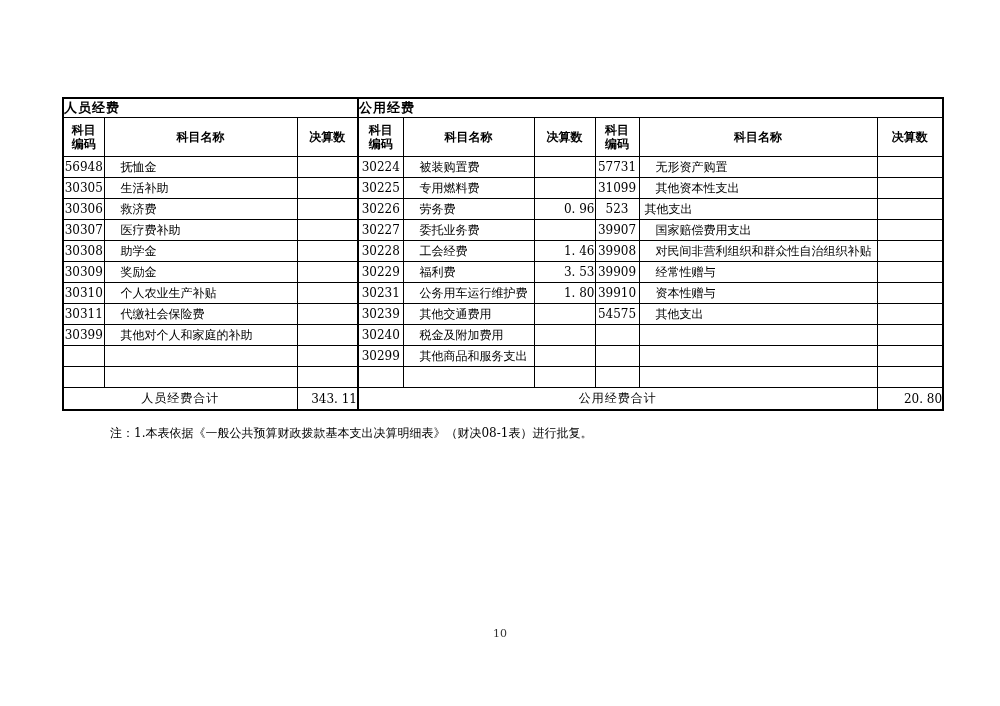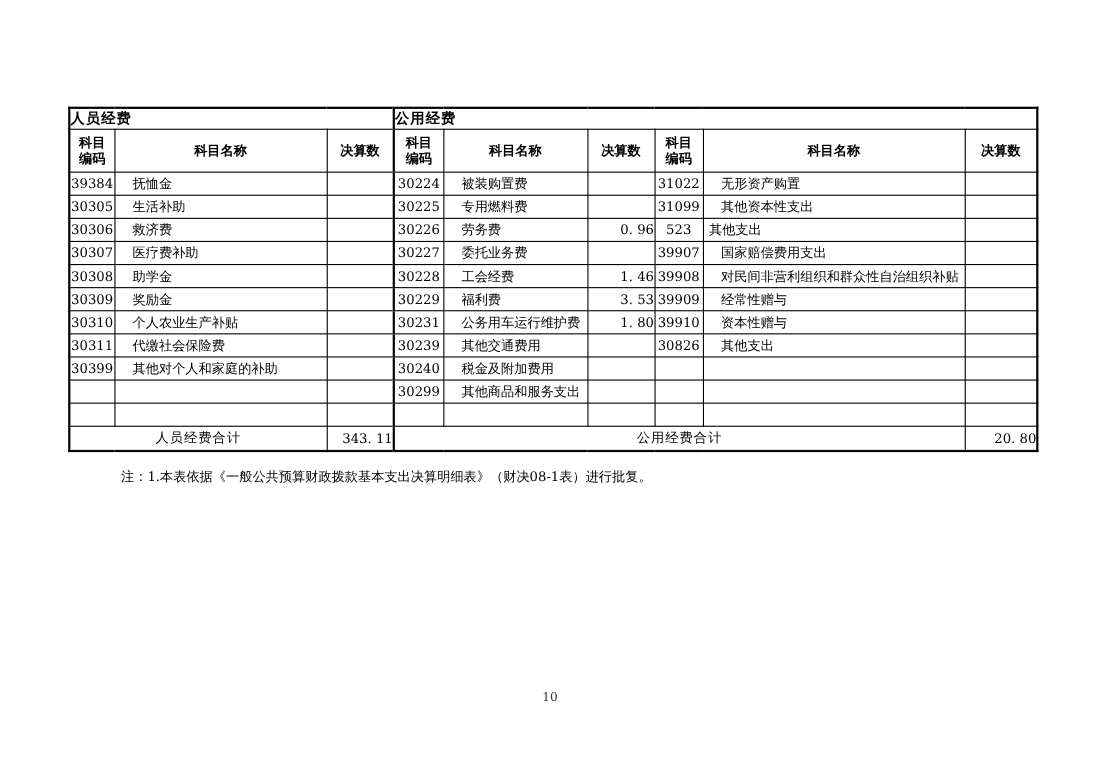--- a/index.html
+++ b/index.html
@@ -105,27 +105,27 @@
         <th class="sec-start"><span>科目</span><br><span>编码</span></th>
         <th>科目名称</th>
         <th>决算数</th>
         <th><span>科目</span><br><span>编码</span></th>
         <th>科目名称</th>
         <th>决算数</th>
       </tr>
     </thead>
     <tbody id="rows-body">
         <tr>
-          <td class="code">39384</td>
+          <td class="code">56948</td>
           <td class="name indent-lg">抚恤金</td>
           <td class="num"></td>
           <td class="code sec-start">30224</td>
           <td class="name indent-lg">被装购置费</td>
           <td class="num"></td>
-          <td class="code">31022</td>
+          <td class="code">57731</td>
           <td class="name indent-lg">无形资产购置</td>
           <td class="num"></td>
         </tr>
         <tr>
           <td class="code">30305</td>
           <td class="name indent-lg">生活补助</td>
           <td class="num"></td>
           <td class="code sec-start">30225</td>
           <td class="name indent-lg">专用燃料费</td>
           <td class="num"></td>
@@ -188,21 +188,21 @@
           <td class="name indent-lg">资本性赠与</td>
           <td class="num"></td>
         </tr>
         <tr>
           <td class="code">30311</td>
           <td class="name indent-lg">代缴社会保险费</td>
           <td class="num"></td>
           <td class="code sec-start">30239</td>
           <td class="name indent-lg">其他交通费用</td>
           <td class="num"></td>
-          <td class="code">30826</td>
+          <td class="code">54575</td>
           <td class="name indent-lg">其他支出</td>
           <td class="num"></td>
         </tr>
         <tr>
           <td class="code">30399</td>
           <td class="name indent-lg">其他对个人和家庭的补助</td>
           <td class="num"></td>
           <td class="code sec-start">30240</td>
           <td class="name indent-lg">税金及附加费用</td>
           <td class="num"></td>

